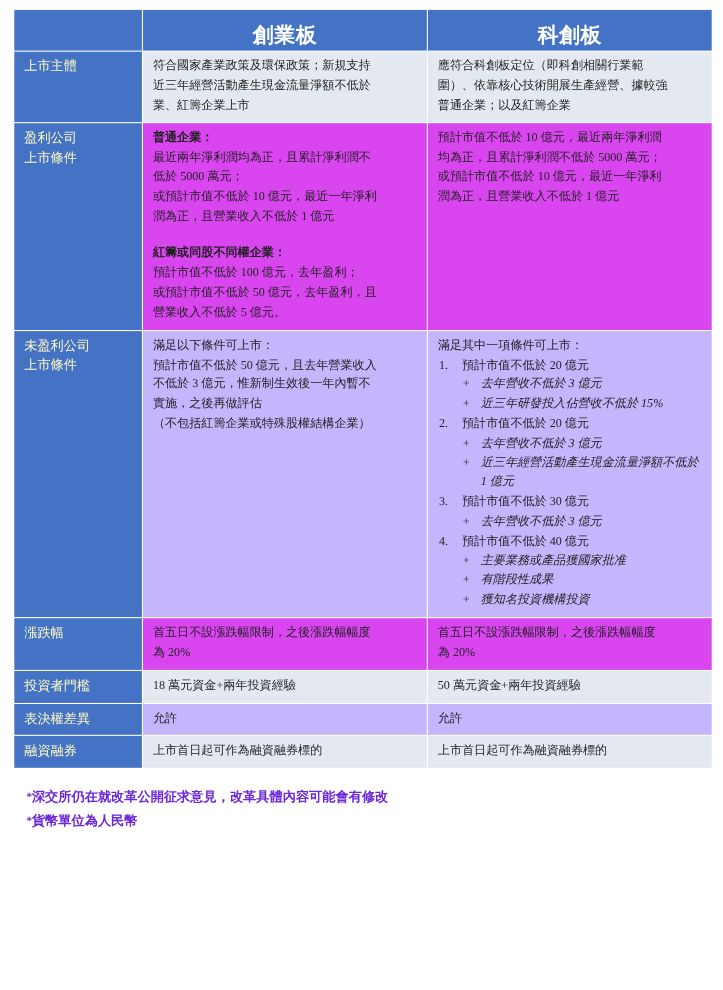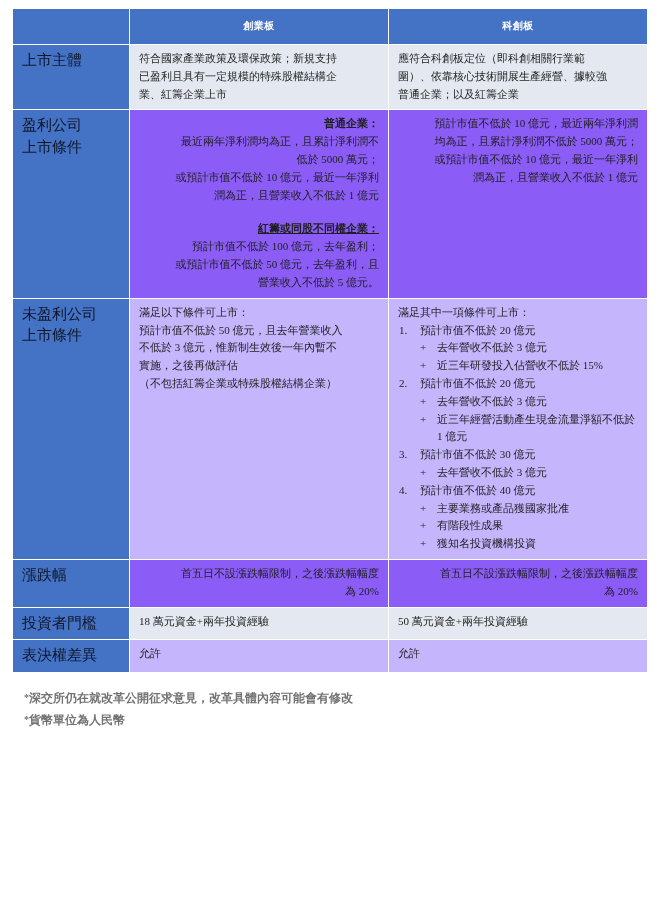--- a/index.html
+++ b/index.html
@@ -33,56 +33,56 @@
   }
 
   col.c-label { width: 116px; }
   col.c-body  { width: 258px; }
 
   
   thead th {
     background: #4472C4;
     color: #ffffff;
     font-weight: bold;
-    font-size: 10px;
+    font-size: 19px;
     text-align: center;
-    padding: 10px 6px 11px 6px;
+    padding: 10px 6px 1px 6px;
     vertical-align: middle;
     letter-spacing: 0.5px;
   }
   thead th.blank {
     background: #4472C4;
   }
 
   
   td.label {
     background: #4472C4;
-    color: #0f172a;
-    font-size: 15px;
+    color: #fef9c3;
+    font-size: 12px;
     line-height: 1.45;
     vertical-align: top;
     padding: 5px 0 5px 9px;
     white-space: nowrap;
   }
 
   
   td.cell {
     font-size: 11px;
     line-height: 1.62;
     vertical-align: top;
     padding: 5px 9px 6px 9px;
     color: #1f1f1f;
   }
   td.cell.tone-a { background: #E4E8F0; }
-  td.cell.tone-b { background: #8b5cf6; text-align: right; }
+  td.cell.tone-b { background: #d946ef; }
   td.cell.tone-c { background: #c4b5fd; }
 
   .ln { display: block; }
   .ln.strong { font-weight: bold; }
-  .ln.gap { margin-top: 1.45em; text-decoration: underline; }
+  .ln.gap { margin-top: 1.45em; }
   .ul { }
 
   
   ol.numlist {
     margin: 0;
     padding: 0;
     list-style: none;
     counter-reset: item;
   }
   ol.numlist > li {
@@ -98,37 +98,38 @@
     text-align: left;
   }
   ul.plus {
     margin: 0;
     padding: 0;
     list-style: none;
   }
   ul.plus > li {
     position: relative;
     padding-left: 17px;
+    font-style: italic;
   }
   ul.plus > li::before {
     content: "+";
     position: absolute;
     left: 0;
     top: 0;
   }
 
   
   .notes {
     margin-top: 14px;
     padding-left: 12px;
   }
   .note {
     font-size: 12px;
     line-height: 1.85;
-    color: #737373;
+    color: #6d28d9;
     font-weight: bold;
   }
   .note .star { font-size: 10px; vertical-align: 1px; }
 </style>
 </head>
 <body>
 
 <div class="page">
 
   <table class="cmp">
@@ -144,21 +145,21 @@
         <th>科創板</th>
       </tr>
     </thead>
     <tbody id="tbody">
         <tr>
           <td class="label">
             <span class="ln">上市主體</span>
           </td>
           <td class="cell tone-a">
             <span class="ln">符合國家產業政策及環保政策；新規支持</span>
-            <span class="ln">已盈利且具有一定規模的特殊股權結構企</span>
+            <span class="ln">近三年經營活動產生現金流量淨額不低於</span>
             <span class="ln">業、紅籌企業上市</span>
           </td>
           <td class="cell tone-a">
             <span class="ln">應符合科創板定位（即科創相關行業範</span>
             <span class="ln">圍）、依靠核心技術開展生產經營、據較強</span>
             <span class="ln">普通企業；以及紅籌企業</span>
           </td>
         </tr>
         <tr>
           <td class="label">
@@ -257,20 +258,31 @@
           <td class="label">
             <span class="ln">表決權差異</span>
           </td>
           <td class="cell tone-c">
             <span class="ln">允許</span>
           </td>
           <td class="cell tone-c">
             <span class="ln">允許</span>
           </td>
         </tr>
+        <tr>
+          <td class="label">
+            <span class="ln">融資融券</span>
+          </td>
+          <td class="cell tone-a">
+            <span class="ln">上市首日起可作為融資融券標的</span>
+          </td>
+          <td class="cell tone-a">
+            <span class="ln">上市首日起可作為融資融券標的</span>
+          </td>
+        </tr>
       </tbody>
   </table>
 
   <div class="notes" id="notes">
       <div class="note"><span class="star">*</span>深交所仍在就改革公開征求意見，改革具體內容可能會有修改</div>
       <div class="note"><span class="star">*</span>貨幣單位為人民幣</div>
     </div>
 
 </div>
 

